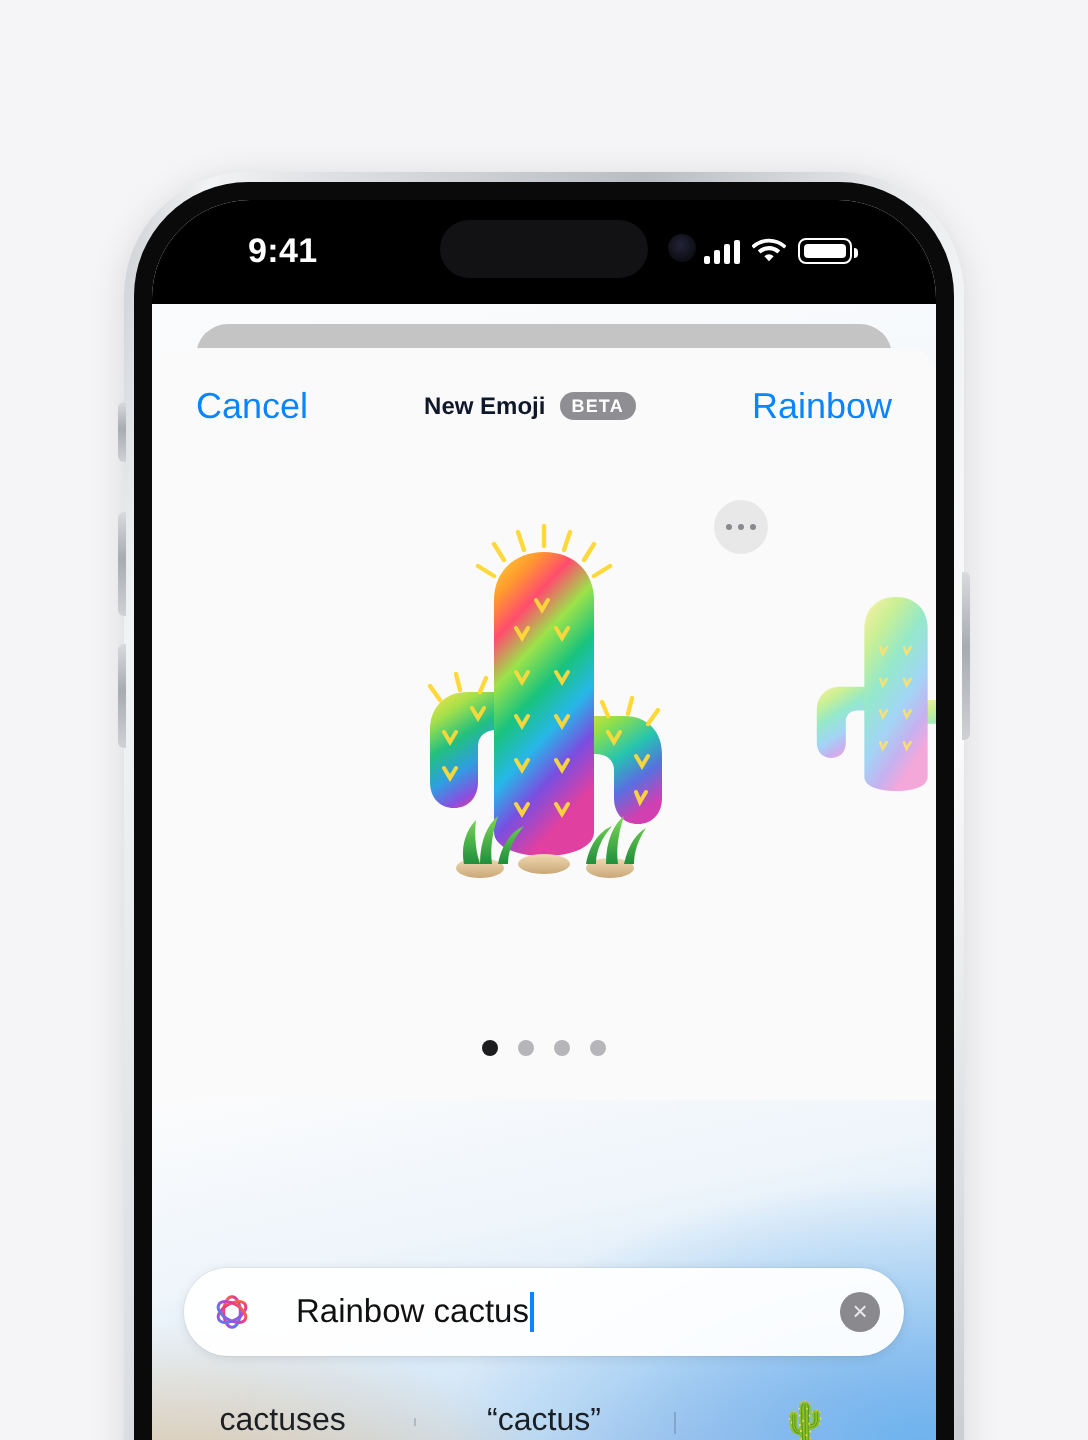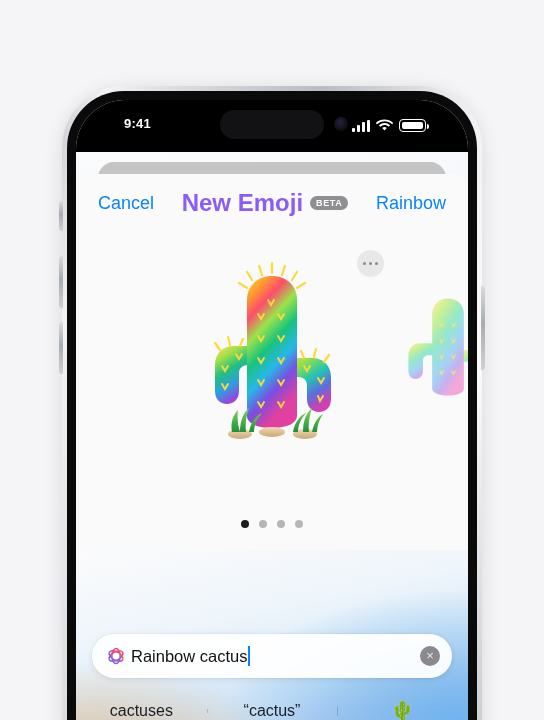--- a/index.html
+++ b/index.html
@@ -42,21 +42,21 @@
   #btn-voldn  { left: -3px; top: 236px; width: 4px; height: 52px; border-radius: 3px 0 0 3px; }
   #btn-power  { right: -3px; top: 200px; width: 4px; height: 84px; border-radius: 0 3px 3px 0; }
 
   
   #statusbar {
     position: relative; height: 52px; background: #000;
     display: flex; align-items: center; color: #fff;
   }
   #clock {
     position: absolute; left: 48px; top: 16px;
-    font-size: 13px; font-weight: bold; letter-spacing: .2px;
+    font-size: 17px; font-weight: bold; letter-spacing: .2px;
   }
   #island {
     position: absolute; left: 50%; transform: translateX(-50%);
     top: 10px; width: 104px; height: 29px; border-radius: 17px;
     background: #121214;
   }
   #face-dot {
     position: absolute; left: 50%; margin-left: 62px; top: 17px;
     width: 14px; height: 14px; border-radius: 50%;
     background: radial-gradient(circle at 45% 40%, #23233a 0%, #101018 60%, #060608 100%);
@@ -103,21 +103,21 @@
     border-radius: 14px 14px 0 0;
     overflow: hidden;
   }
   #sheet-header {
     position: relative; height: 58px;
     display: flex; align-items: center; justify-content: space-between;
     padding: 0 22px;
   }
   .hdr-action { font-size: 18px; color: #0a84ff; cursor: pointer; white-space: nowrap; }
   #sheet-title-wrap { display: flex; align-items: center; gap: 7px; }
-  #sheet-title { font-size: 24px; font-weight: bold; color: #8b5cf6; }
+  #sheet-title { font-size: 12px; font-weight: bold; color: #0f172a; }
   #beta-badge {
     background: #8e8e93; color: #fff; font-size: 9px; font-weight: bold;
     letter-spacing: .6px; padding: 2.5px 6px 2px; border-radius: 9px;
   }
 
   
   #emoji-canvas { position: relative; height: 318px; background: #fafafa; }
   #more-btn {
     position: absolute; right: 84px; top: 18px;
     width: 27px; height: 27px; border-radius: 50%;
@@ -157,21 +157,21 @@
     position: absolute; left: 16px; right: 16px; top: 84px; height: 44px;
   }
   #search-field {
     position: relative; height: 44px; border-radius: 22px;
     background: rgba(255,255,255,.94);
     box-shadow: 0 1px 6px rgba(0,0,0,.10), 0 0 0 .5px rgba(0,0,0,.04);
     display: flex; align-items: center; padding: 0 12px;
   }
   #ai-icon { width: 24px; height: 24px; flex: none; }
   #search-text {
-    margin-left: 3px; font-size: 16.5px; color: #111;
+    margin-left: 20px; font-size: 16.5px; color: #111;
     display: flex; align-items: center;
   }
   #caret {
     display: inline-block; width: 2px; height: 20px;
     background: #0a84ff; margin-left: 1px;
   }
   #clear-btn {
     position: absolute; right: 12px; top: 12px;
     width: 20px; height: 20px; border-radius: 50%;
     background: #8a8a8e; color: #e9e9ec; font-size: 13px; line-height: 20px;

